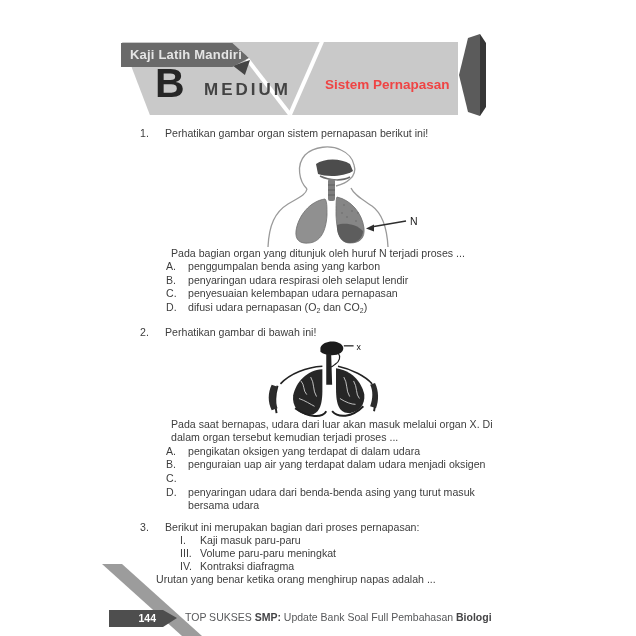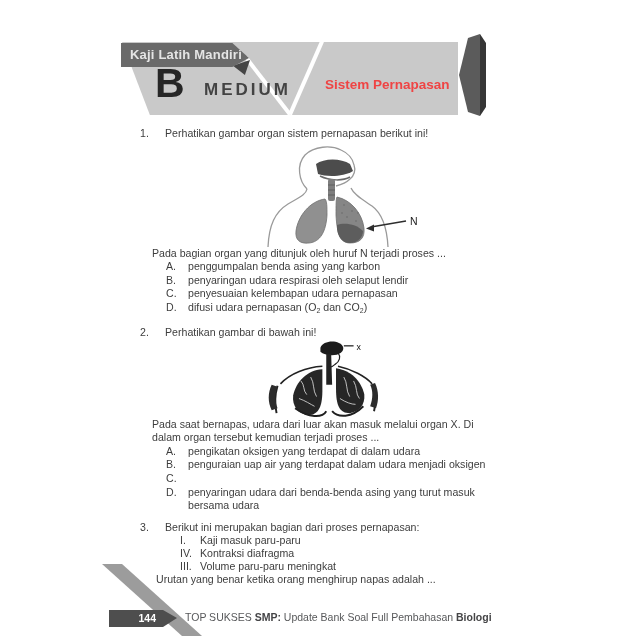--- a/index.html
+++ b/index.html
@@ -27,21 +27,21 @@
   .hdr-bookmark{position:absolute;left:456px;top:34px;}
 
   
   .content{position:absolute;left:140px;top:127px;width:380px;color:#3d3d3d;
     font-size:10.6px;line-height:13.6px;}
   .qrow{display:flex;}
   .qnum{width:25px;flex:0 0 25px;}
   .qtext{flex:1;}
   .fig1{margin:2px 0 0 110px;display:block;}
   .fig2{margin:0 0 0 112px;display:block;}
-  .stem{margin-left:12px;max-width:352px;}
+  .stem{margin-left:31px;max-width:352px;}
   .opt{display:flex;margin-left:26px;}
   .opt-letter{width:22px;flex:0 0 22px;}
   .opt-text{max-width:318px;}
   sub{font-size:7px;vertical-align:-2px;}
   .q2{margin-top:8.5px;}
   .q3{margin-top:8px;}
   .subitem{display:flex;margin-left:40px;line-height:12.8px;}
   .subitem .rn{width:20px;flex:0 0 20px;}
   .closing{margin-left:16px;}
 
@@ -197,26 +197,26 @@
     <div class="q3">
       <div class="qrow">
         <span class="qnum">3.</span>
         <span class="qtext">Berikut ini merupakan bagian dari proses pernapasan:</span>
       </div>
       <div class="subitem">
         <span class="rn">I.</span>
         <span>Kaji masuk paru-paru</span>
       </div>
       <div class="subitem">
+        <span class="rn">III.</span>
+        <span>Volume paru-paru meningkat</span>
+      </div>
+      <div class="subitem">
         <span class="rn">IV.</span>
         <span>Kontraksi diafragma</span>
-      </div>
-      <div class="subitem">
-        <span class="rn">III.</span>
-        <span>Volume paru-paru meningkat</span>
       </div>
       <div class="closing">Urutan yang benar ketika orang menghirup napas adalah ...</div>
     </div>
 
   </div>
 
   <svg class="ftr-svg" width="636" height="80" viewBox="0 0 636 80">
     <polygon points="102,8 122,8 202,80 182,80" fill="#9c9c9c"></polygon>
     <polygon points="109,54 163,54 177,62 163,71 109,71" fill="#4e4e4e"></polygon>
     <text x="156" y="66" text-anchor="end" font-size="10.5" font-weight="bold" fill="#ffffff">144</text>

